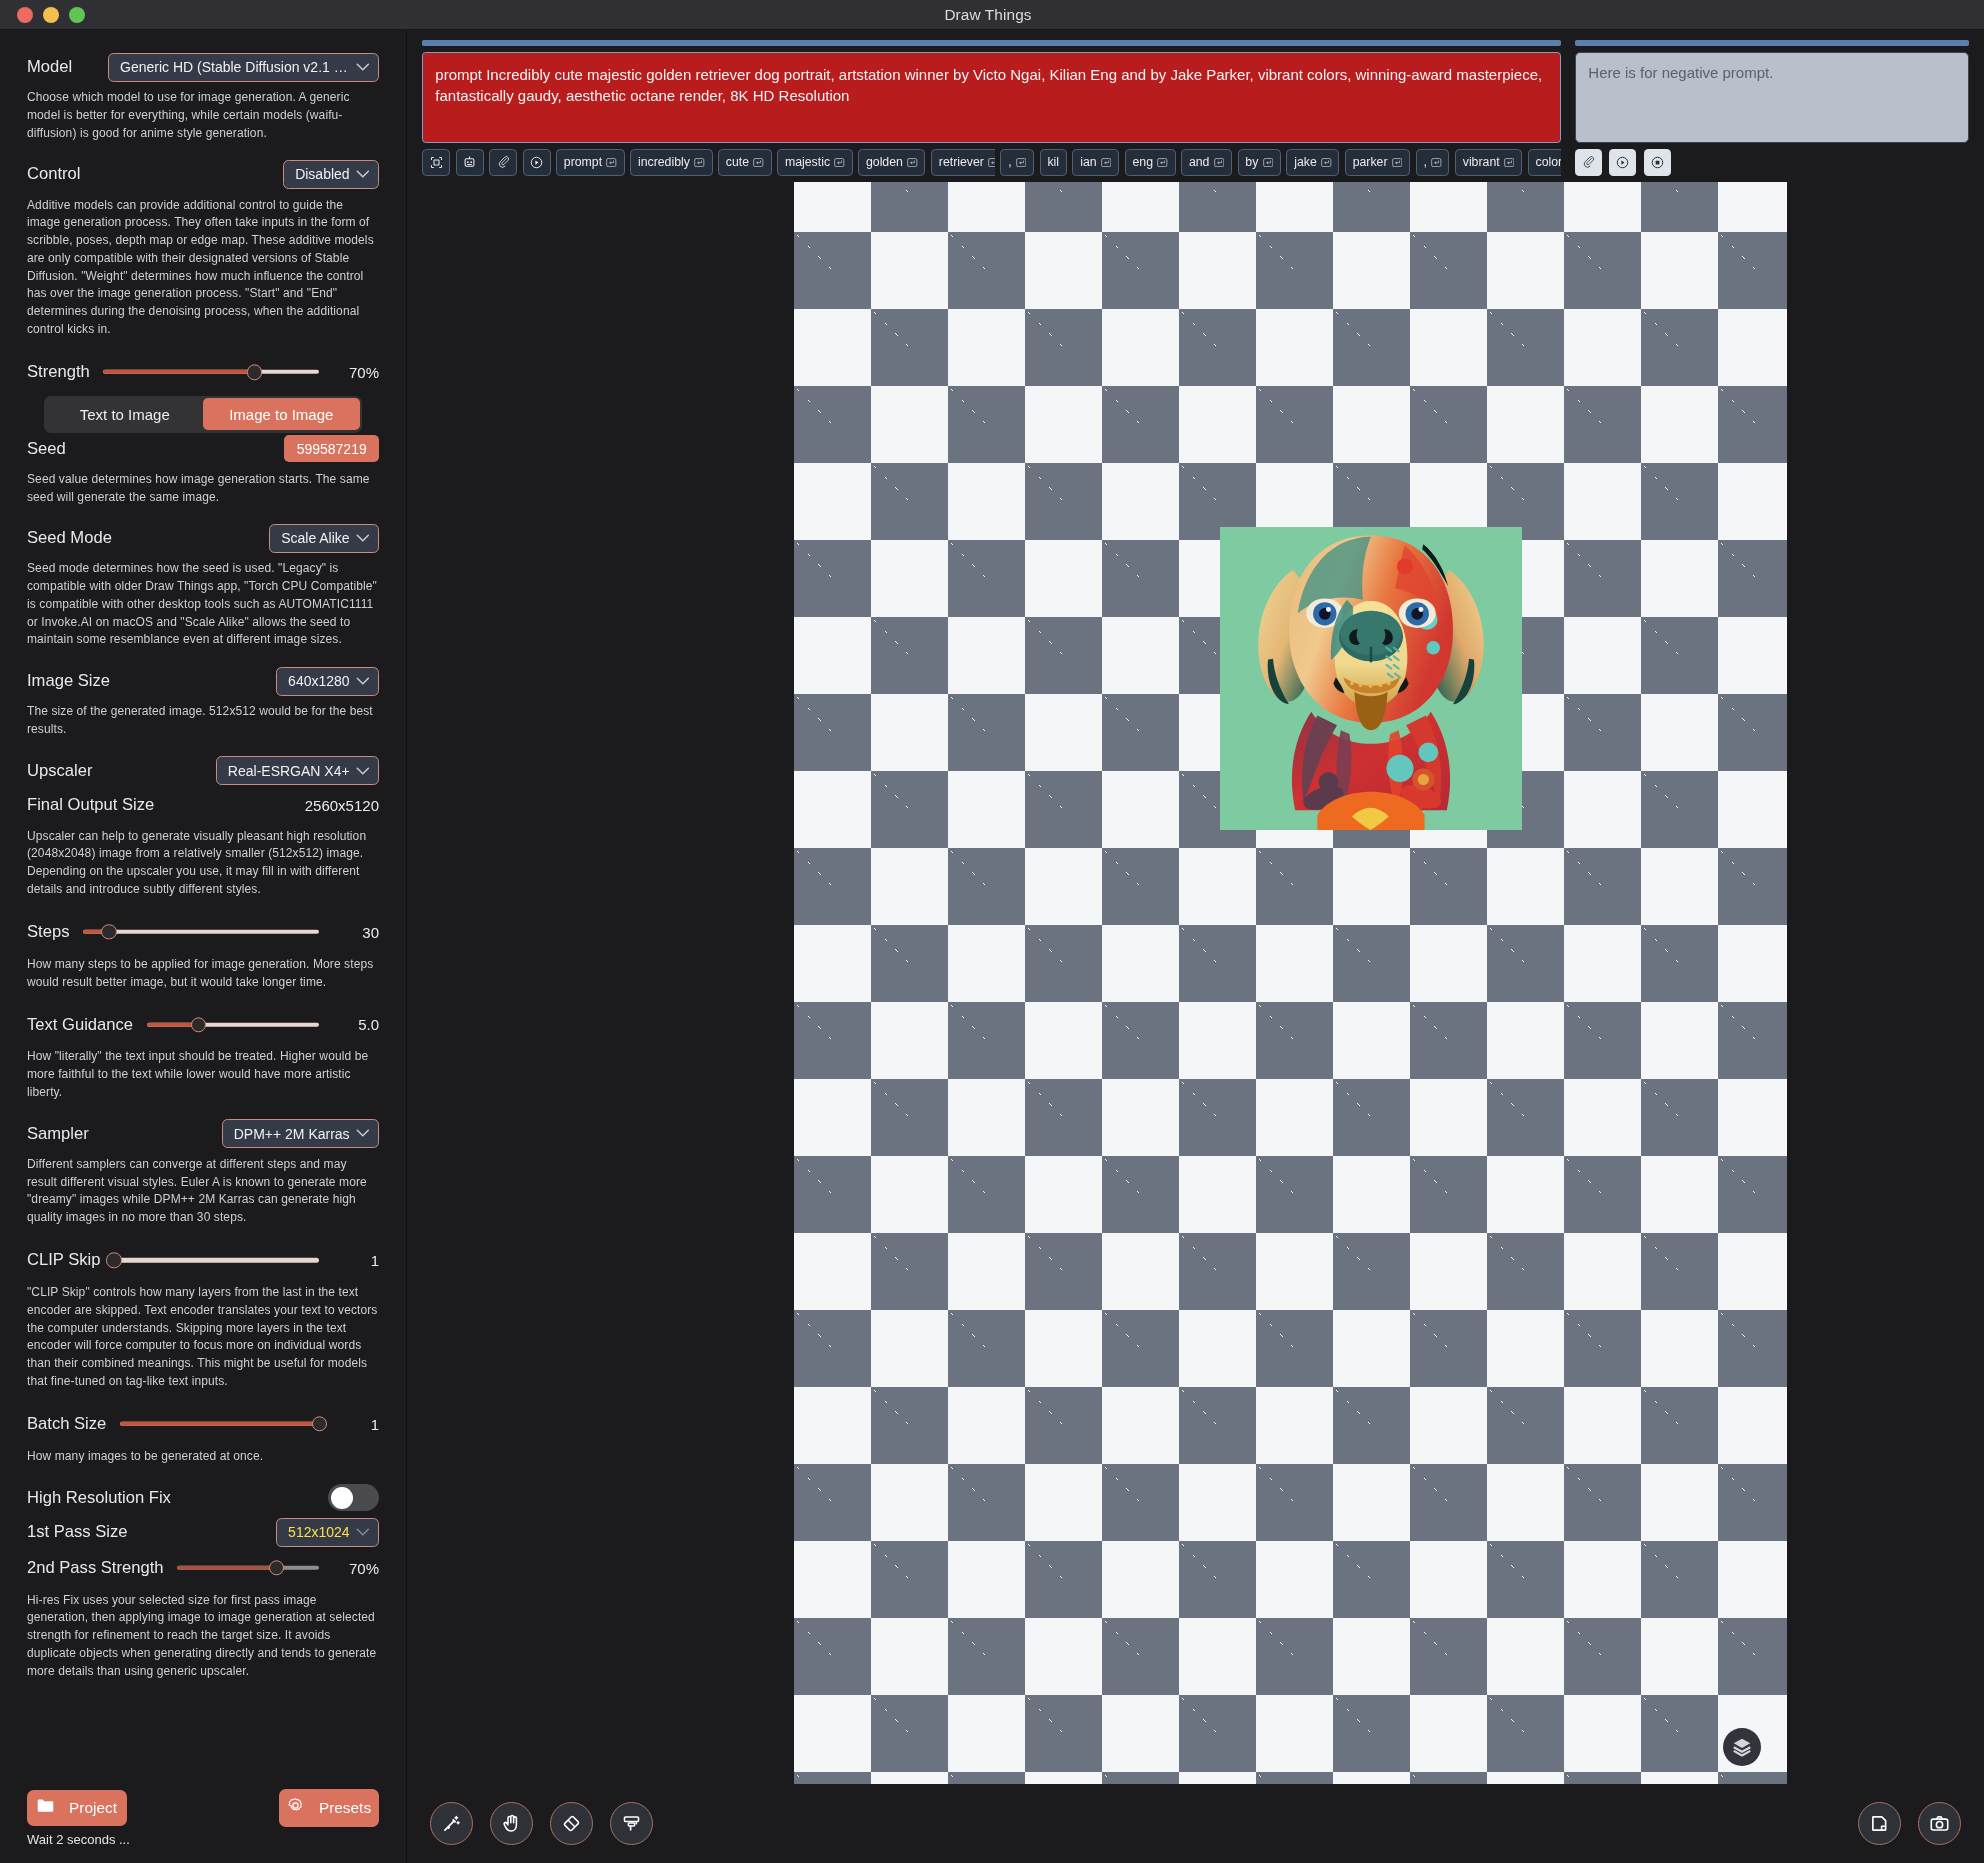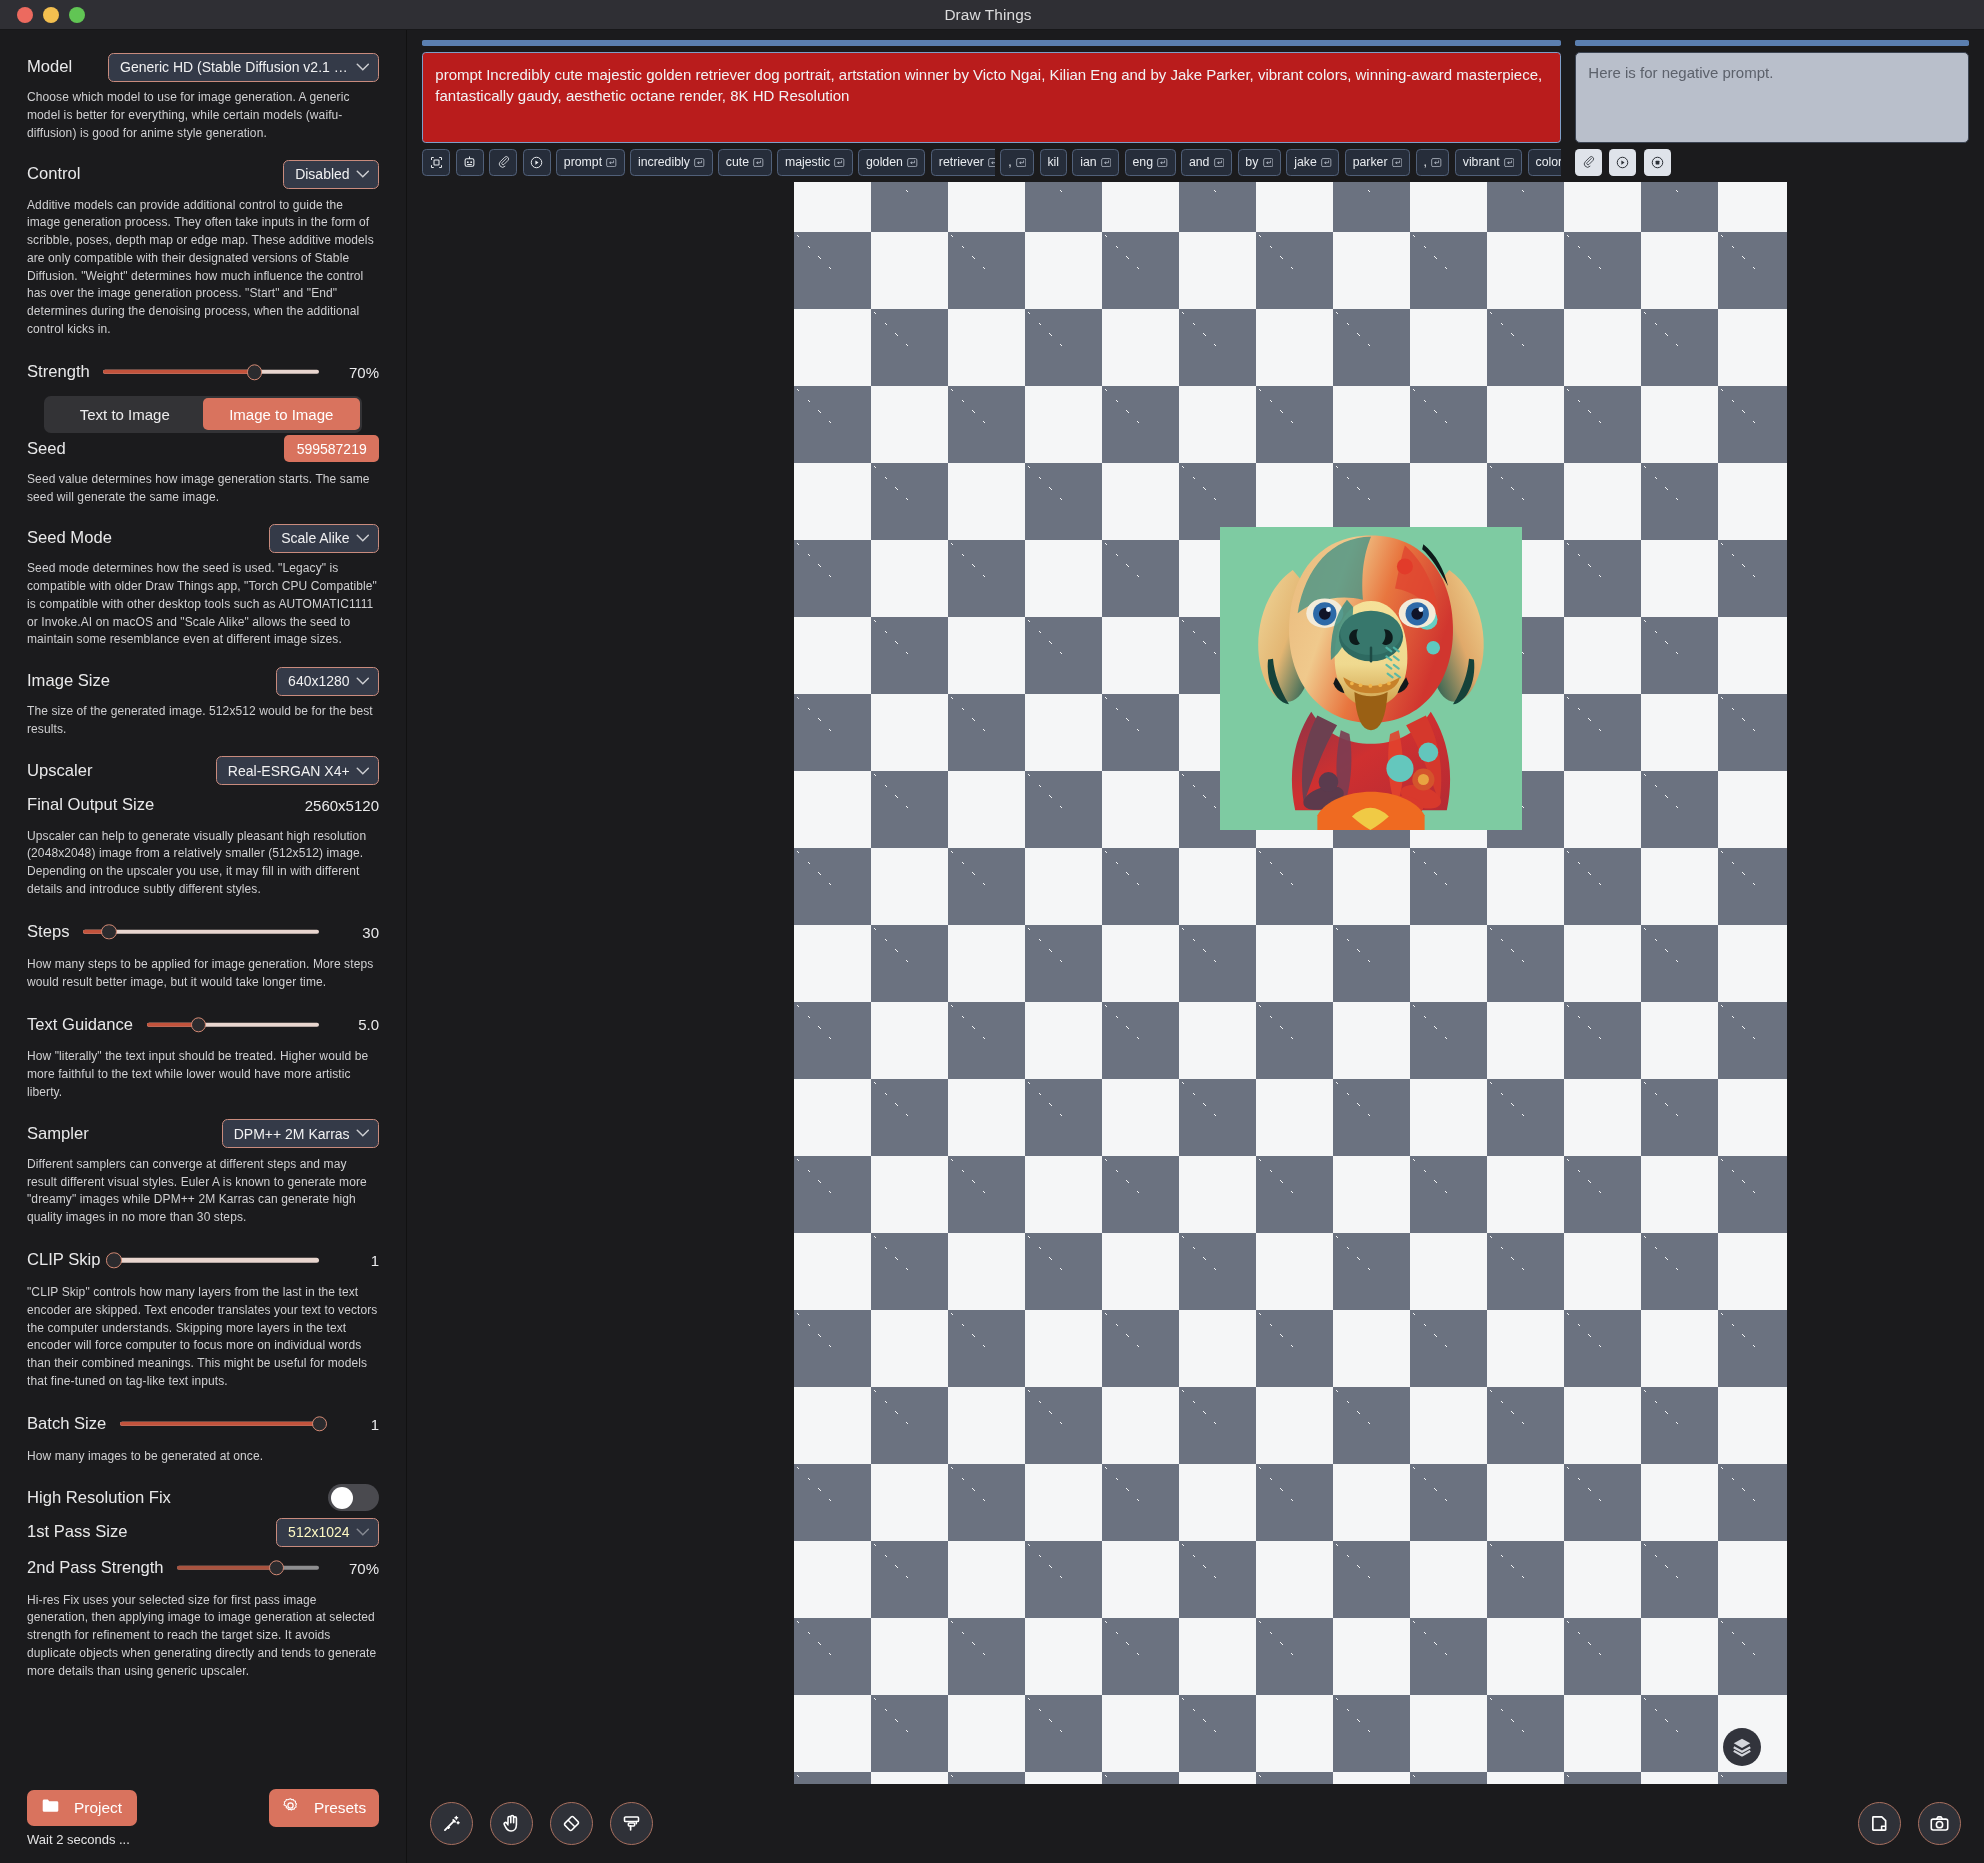--- a/index.html
+++ b/index.html
@@ -59,21 +59,21 @@
   }
   .dropdown {
     background: #343a48; border: 0.9px solid #c98b7d;
     border-radius: 5.5px; color: #f1f1f2; font-size: 14px;
     padding: 5.5px 8.6px 5.5px 11px;
     display: flex; align-items: center; gap: 6.2px;
     max-width: 271px;
   }
   .dropdown.wide { min-width: 256px; }
   .dropdown .dd-text { overflow: hidden; white-space: nowrap; text-overflow: ellipsis; }
-  .dropdown.muted .dd-text { color: #fef9c3; }
+  .dropdown.muted .dd-text { color: #fde047; }
   .chev { flex: 0 0 auto; opacity: .85; }
   .chev svg { display: block; }
   .pill-value {
     background: #d9735e; color: #fff; font-size: 14px;
     border-radius: 5px; padding: 5.5px 12.3px; font-weight: 400;
   }
   .plain-value { color: #e9e9ea; font-size: 15px; }
 
   
   .slider-row { display: flex; align-items: center; gap: 13.6px; min-height: 35px; margin-bottom: 1.2px;}
@@ -118,21 +118,21 @@
     width: 22px; height: 22px; border-radius: 50%; background: #fff;
   }
 
   .sidebar-bottom {
     flex: 0 0 auto; padding: 12.3px 27px 16px 27px;
     display: flex; flex-direction: column; gap: 5px;
   }
   .sb-btn-row { display:flex; justify-content: space-between; align-items:center; }
   .bigbtn {
     background:#d9735e; color:#fff; border-radius:6.8px;
-    font-size: 15.4px; padding: 8.6px 0; width: 110px;
+    font-size: 15.4px; padding: 8.6px 0; width: 100px;
     display:flex; align-items:center; justify-content:center; gap: 15px;
   }
   .status { color:#e3e3e4; font-size: 13px; }
 
   
   .right { flex: 1; display: flex; flex-direction: column; min-width: 0; background:#1b1b1d;}
   .prompt-area {
     display: flex; gap: 13.6px; padding: 10px 15px 0 15px;
     background:#1b1b1d;
   }

